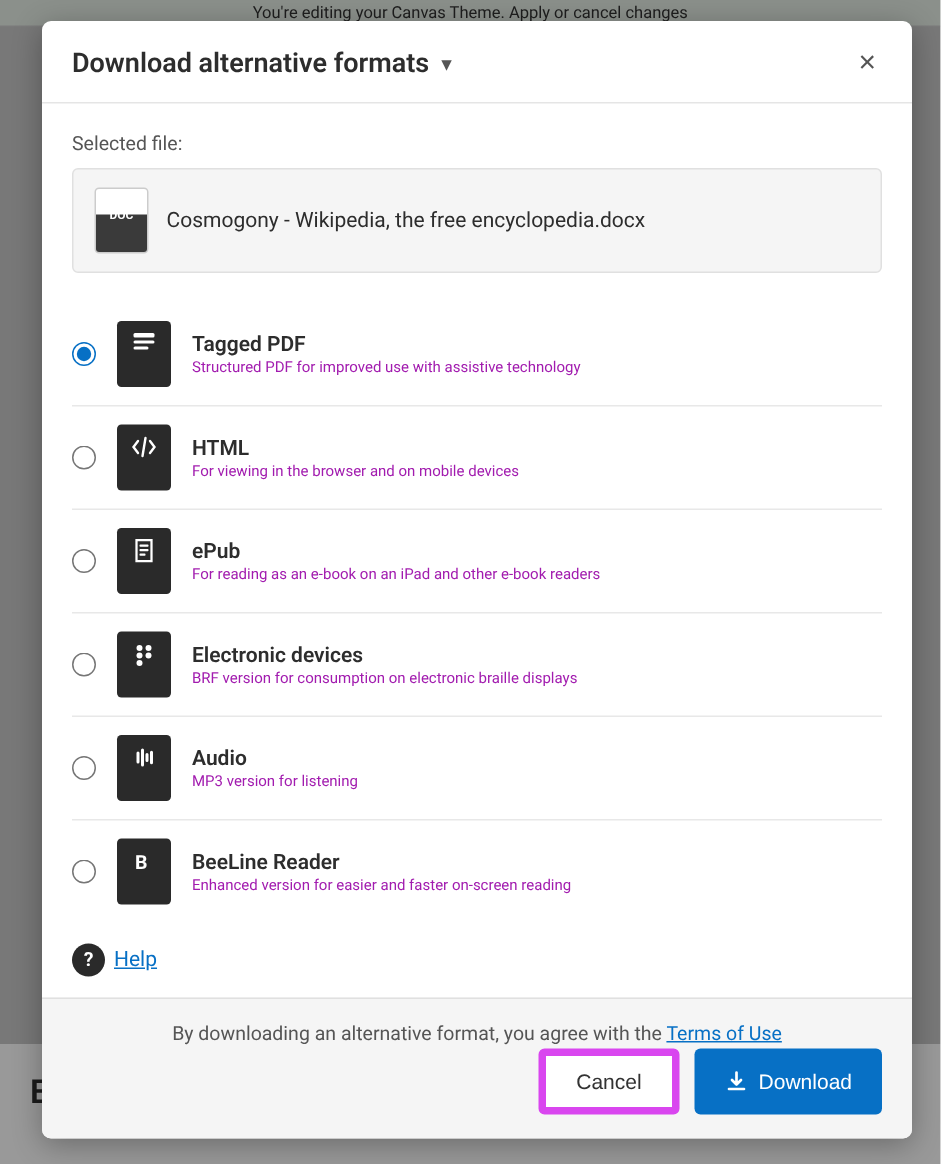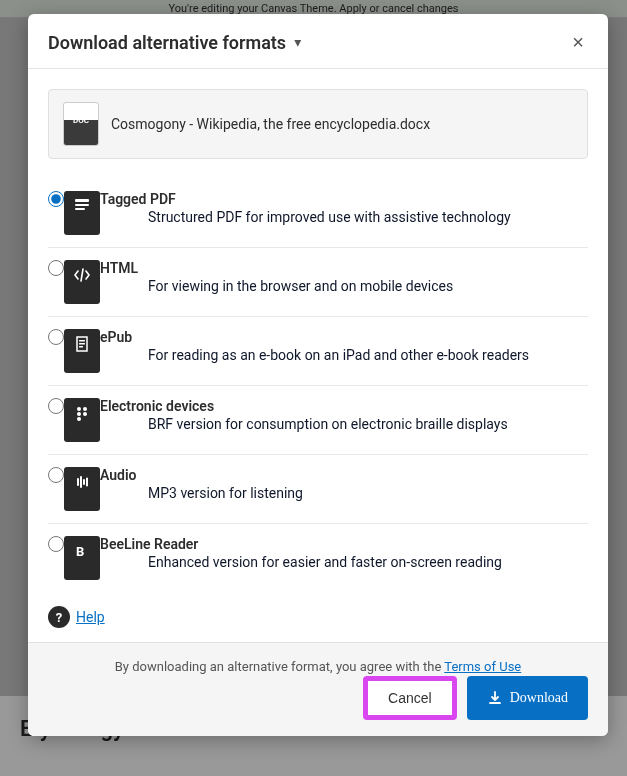--- a/index.html
+++ b/index.html
@@ -139,22 +139,22 @@
       font-size: 14px;
       color: #2d2d2d;
     }
 
     .format-list {
       list-style: none;
     }
 
     .format-item {
       display: flex;
-      align-items: flex-start;
-      gap: 0;
+      align-items: center;
+      gap: 14px;
       padding: 12px 0;
       border-bottom: 1px solid #e8e8e8;
       cursor: pointer;
     }
 
     .format-item:last-child {
       border-bottom: none;
     }
 
     .radio-wrap {
@@ -195,23 +195,22 @@
     }
 
     .format-name {
       font-size: 14px;
       font-weight: 600;
       color: #2d2d2d;
       margin-bottom: 2px;
     }
 
     .format-desc {
-      font-size: 14px;
-      color: #0f172a;
-      margin-left: 48px;
+      font-size: 10px;
+      color: #a21caf;
     }
 
     .help-link {
       display: flex;
       align-items: center;
       gap: 6px;
       margin-top: 14px;
       margin-bottom: 4px;
     }
 
@@ -275,21 +274,20 @@
       padding: 9px 20px;
       background: #0770c5;
       border: none;
       border-radius: 4px;
       font-size: 14px;
       color: #fff;
       cursor: pointer;
       display: flex;
       align-items: center;
       gap: 7px;
-      font-family: Liberation Serif, serif;
     }
 
     .download-icon-wrap {
       display: flex;
       align-items: center;
     }
 
     .bg-article {
       position: absolute;
       bottom: 0;
@@ -322,20 +320,21 @@
 
     <div class="modal-header">
       <div class="modal-title-wrap">
         <span class="modal-title">Download alternative formats</span>
         <span class="dropdown-arrow">▾</span>
       </div>
       <button class="close-btn">×</button>
     </div>
 
     <div class="modal-body">
+      <div class="selected-file-label">Selected file:</div>
       <div class="selected-file-box">
         <div class="file-icon-doc">
           <span class="doc-label">DOC</span>
         </div>
         <span class="file-name">Cosmogony - Wikipedia, the free encyclopedia.docx</span>
       </div>
 
       <ul class="format-list" id="format-list">
 
       <li class="format-item">

